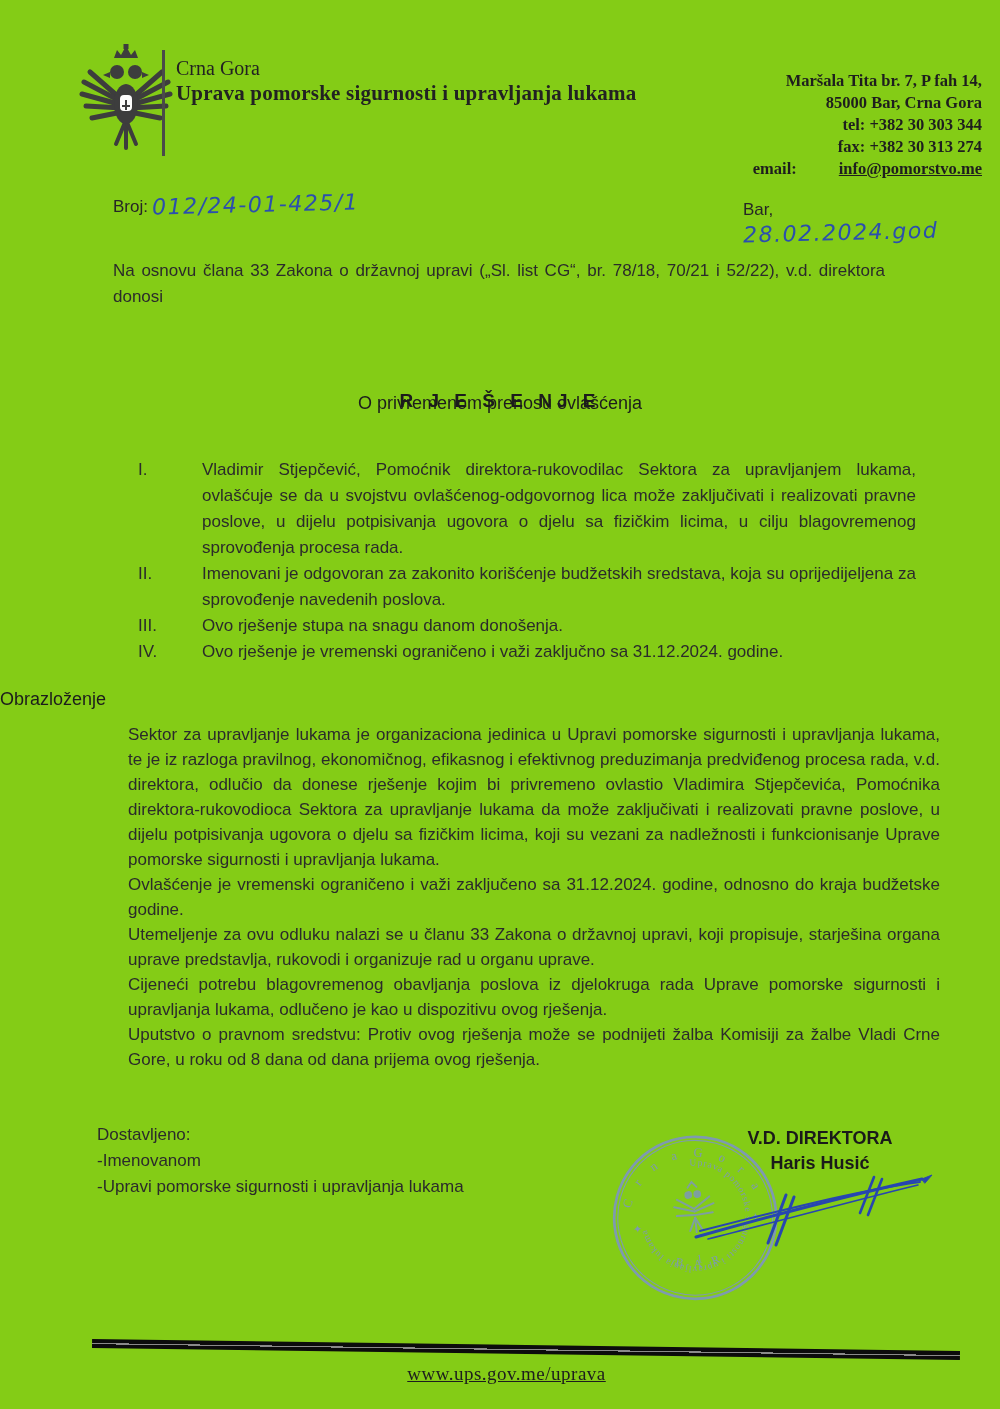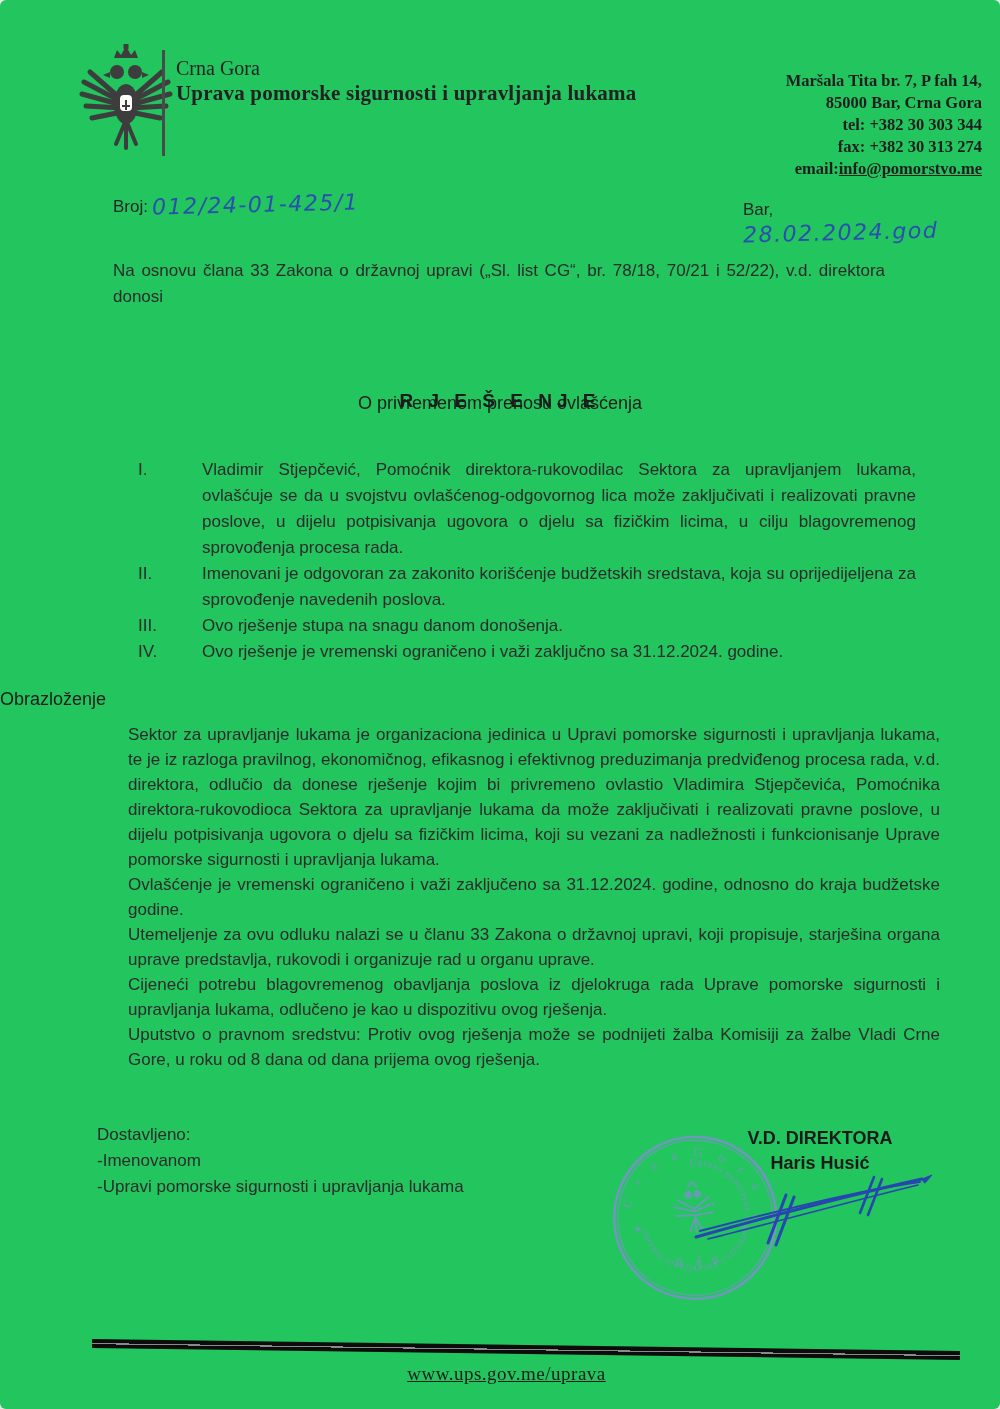--- a/index.html
+++ b/index.html
@@ -1,33 +1,32 @@
 <!DOCTYPE html>
 <html><head>
 <meta charset="utf-8">
 <style>
   * { margin:0; padding:0; box-sizing:border-box; }
   html,body { background:#e8e8e8; }
   .page {
     position:relative; width:1000px; height:1409px; margin:0 auto;
-    background:#22c55e; color:#2b2b2b; overflow:hidden;
+    background:#84cc16; color:#2b2b2b; overflow:hidden;
     font-family:"Liberation Sans", sans-serif;
-    border-radius:6px;
   }
   
   .coa { position:absolute; left:76px; top:42px; width:100px; height:118px; }
   .header-divider { position:absolute; left:162px; top:50px; width:3px; height:106px; background:#4a4a4a; }
   .org-block { position:absolute; left:176px; top:56px; font-family:"Liberation Serif", serif; color:#222; }
   .org-country { font-size:20px; line-height:24px; }
   .org-name { font-size:21px; line-height:26px; font-weight:bold; letter-spacing:.2px; }
   .address-block {
     position:absolute; right:18px; top:70px; width:320px; text-align:right;
     font-family:"Liberation Serif", serif; font-weight:bold; font-size:16.5px; line-height:22px; color:#1e1e1e;
   }
-  .email-link { color:#1e1e1e; text-decoration:underline; }
+  .email-link { color:#1e1e1e; text-decoration:underline;margin-left:42px; }
   
   .ref-row { position:absolute; left:113px; top:192px; width:800px; }
   .label { font-size:17px; color:#262626; }
   .handwriting {
     color:#2b4fae; font-size:22px; font-style:italic; letter-spacing:1.5px;
     font-family:"DejaVu Sans", sans-serif; display:inline-block; transform:rotate(-1.4deg);
   }
   .broj-wrap { position:absolute; left:0; top:0; }
   .date-wrap { position:absolute; left:630px; top:8px; }
   

